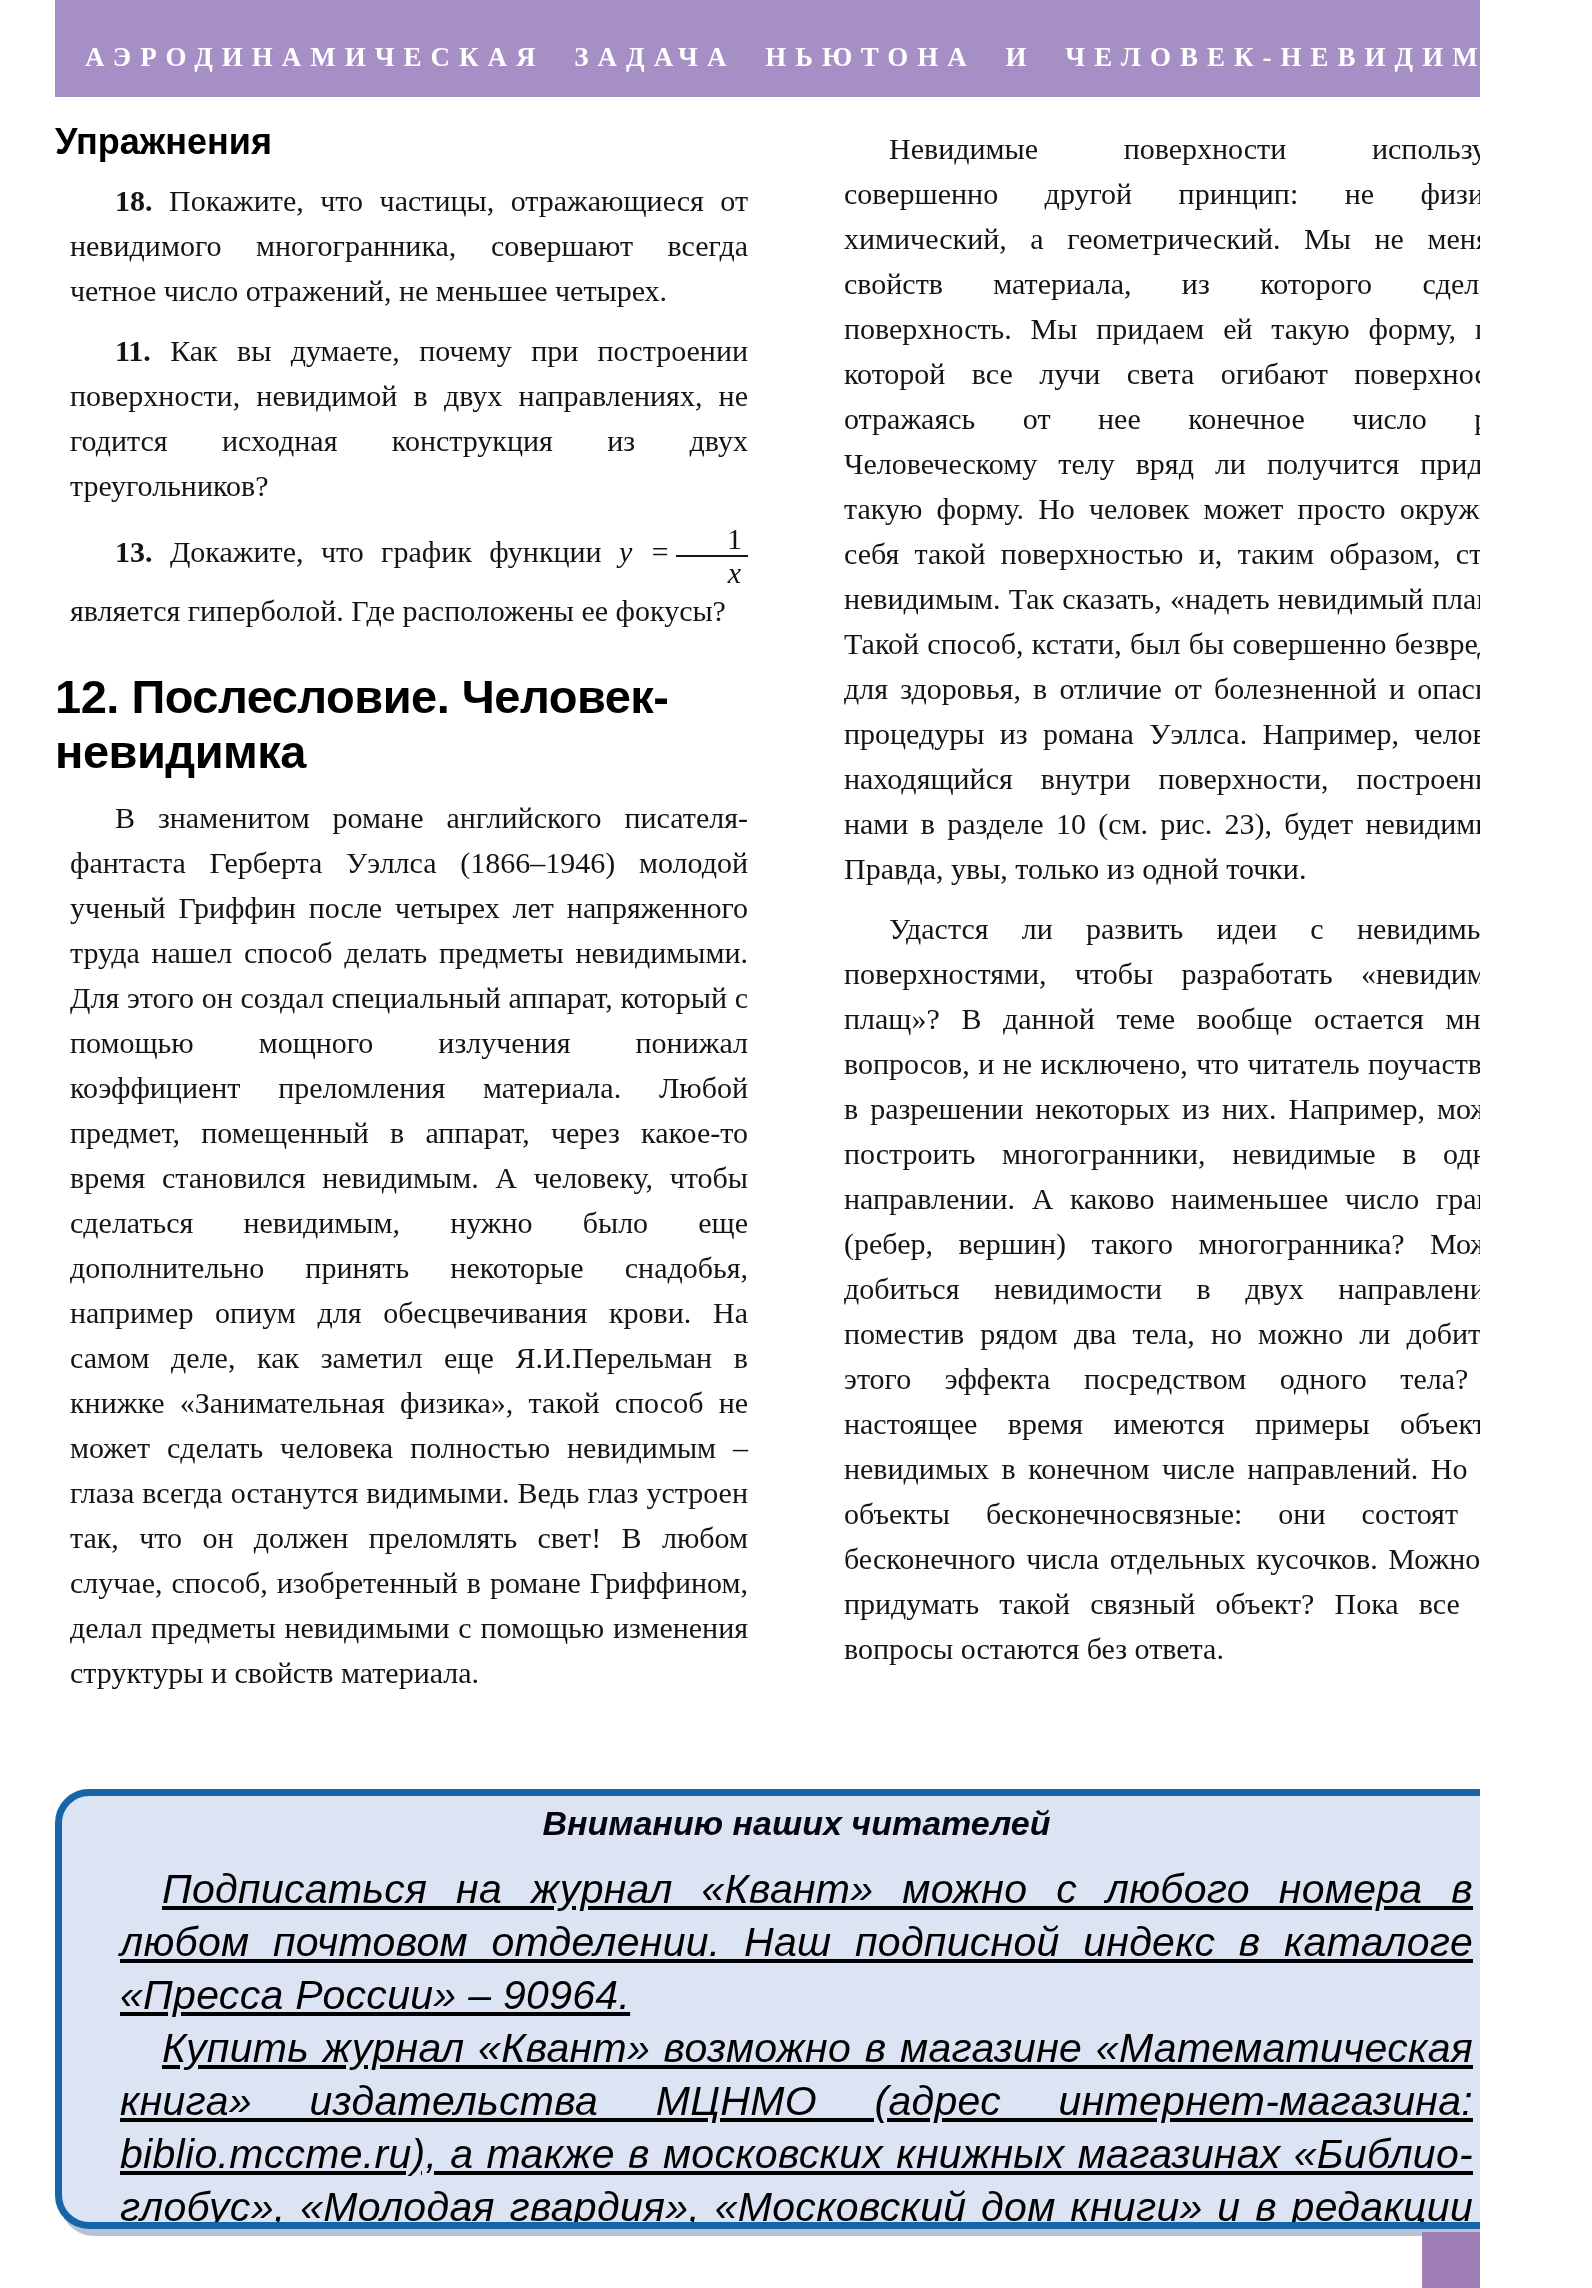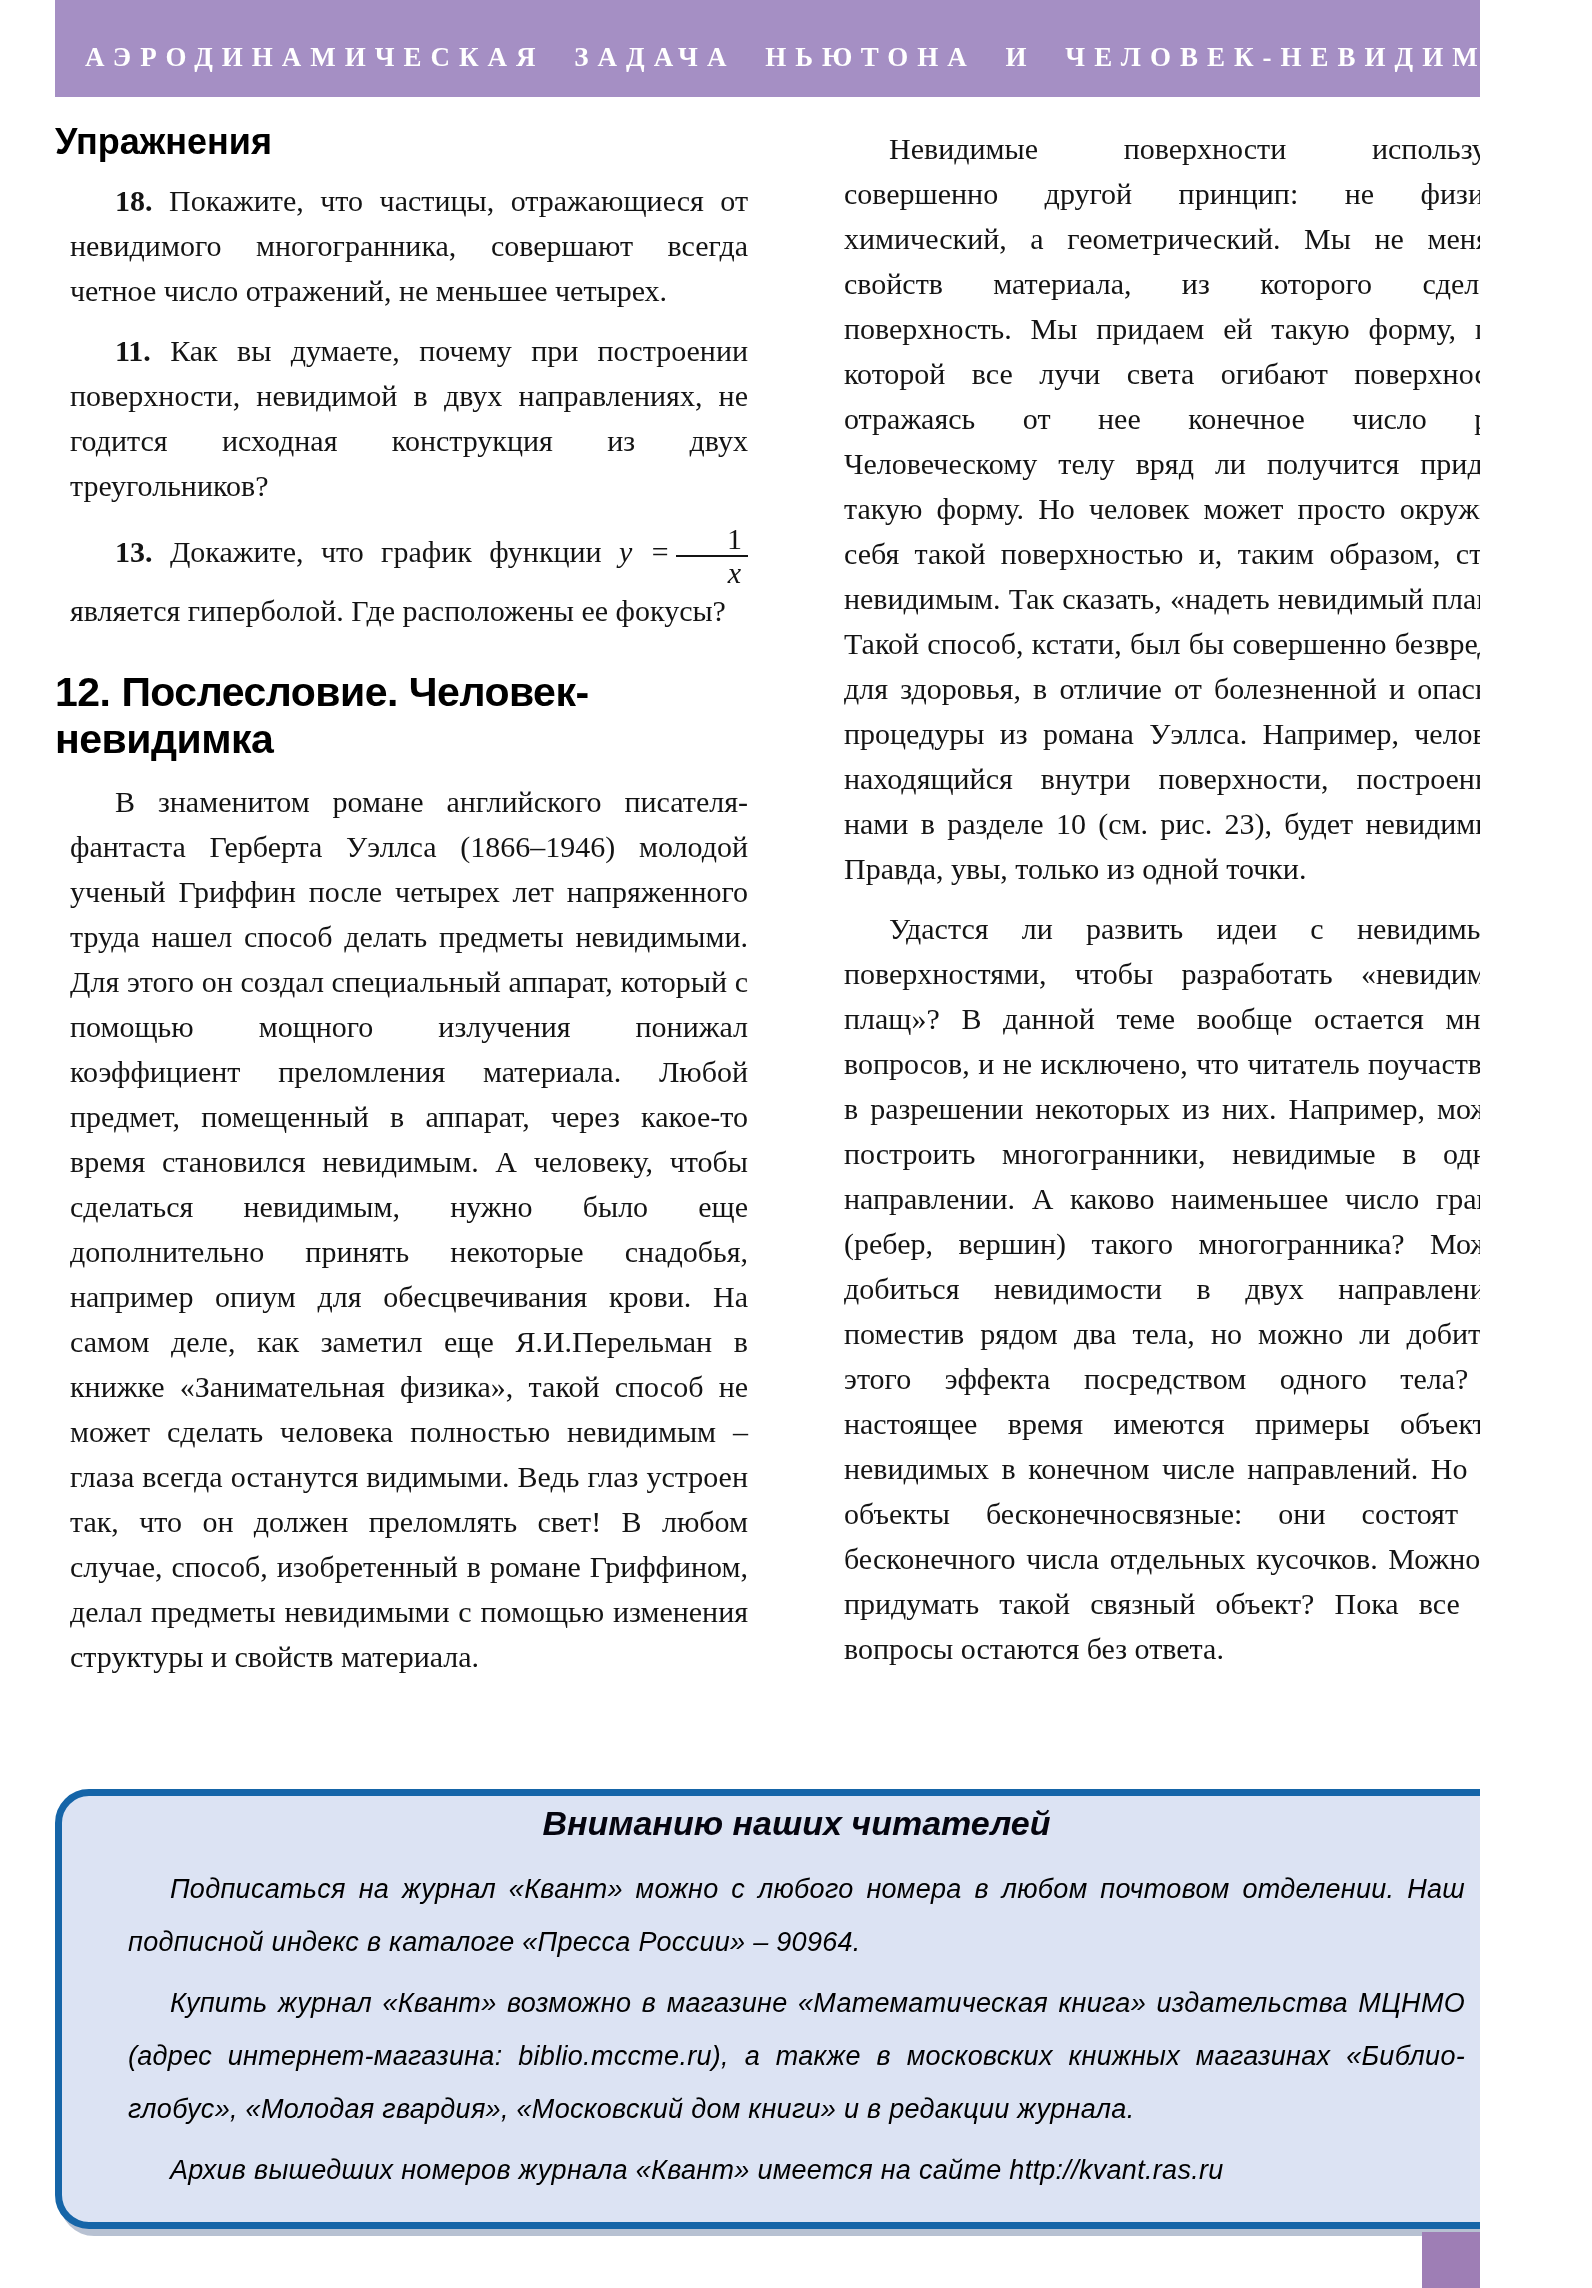--- a/index.html
+++ b/index.html
@@ -51,21 +51,21 @@
 
   .h-exercises{
     margin:10px 0 14px 0;
     font-family:"Liberation Sans", sans-serif;
     font-size:36px;font-weight:bold;
     color:#000;
   }
   .h-section{
     margin:36px 0 16px 0;
     font-family:"Liberation Sans", sans-serif;
-    font-size:41px;font-weight:bold;
+    font-size:47px;font-weight:bold;
     letter-spacing:-0.5px;
     text-align:left;color:#000;
   }
 
   
   .math{white-space:nowrap;font-style:italic;}
   .frac{
     display:inline-flex;flex-direction:column;
     vertical-align:middle;
     text-align:center;line-height:1.05;
@@ -87,28 +87,28 @@
     overflow:hidden;
   }
   .notice-heading{
     margin:0 0 20px 0;
     font-family:"Liberation Sans", sans-serif;
     font-style:italic;font-weight:bold;
     font-size:34px;color:#05050f;
     text-align:center;
   }
   .notice-par{
-    margin:8px;
+    margin:0;
     font-family:"Liberation Sans", sans-serif;
     font-style:italic;
-    font-size:27px;line-height:53px;
+    font-size:41px;line-height:53px;
     letter-spacing:0.3px;
     text-align:justify;text-indent:42px;
     color:#000;
-    hyphens:auto;-webkit-hyphens:auto;
+    hyphens:auto;text-decoration:underline;-webkit-hyphens:auto;
   }
 
   
   .corner-tab{
     position:absolute;right:0;bottom:0;
     width:58px;height:57px;
     background:var(--corner,#9e7eb5);
   }
 </style>
 </head>

